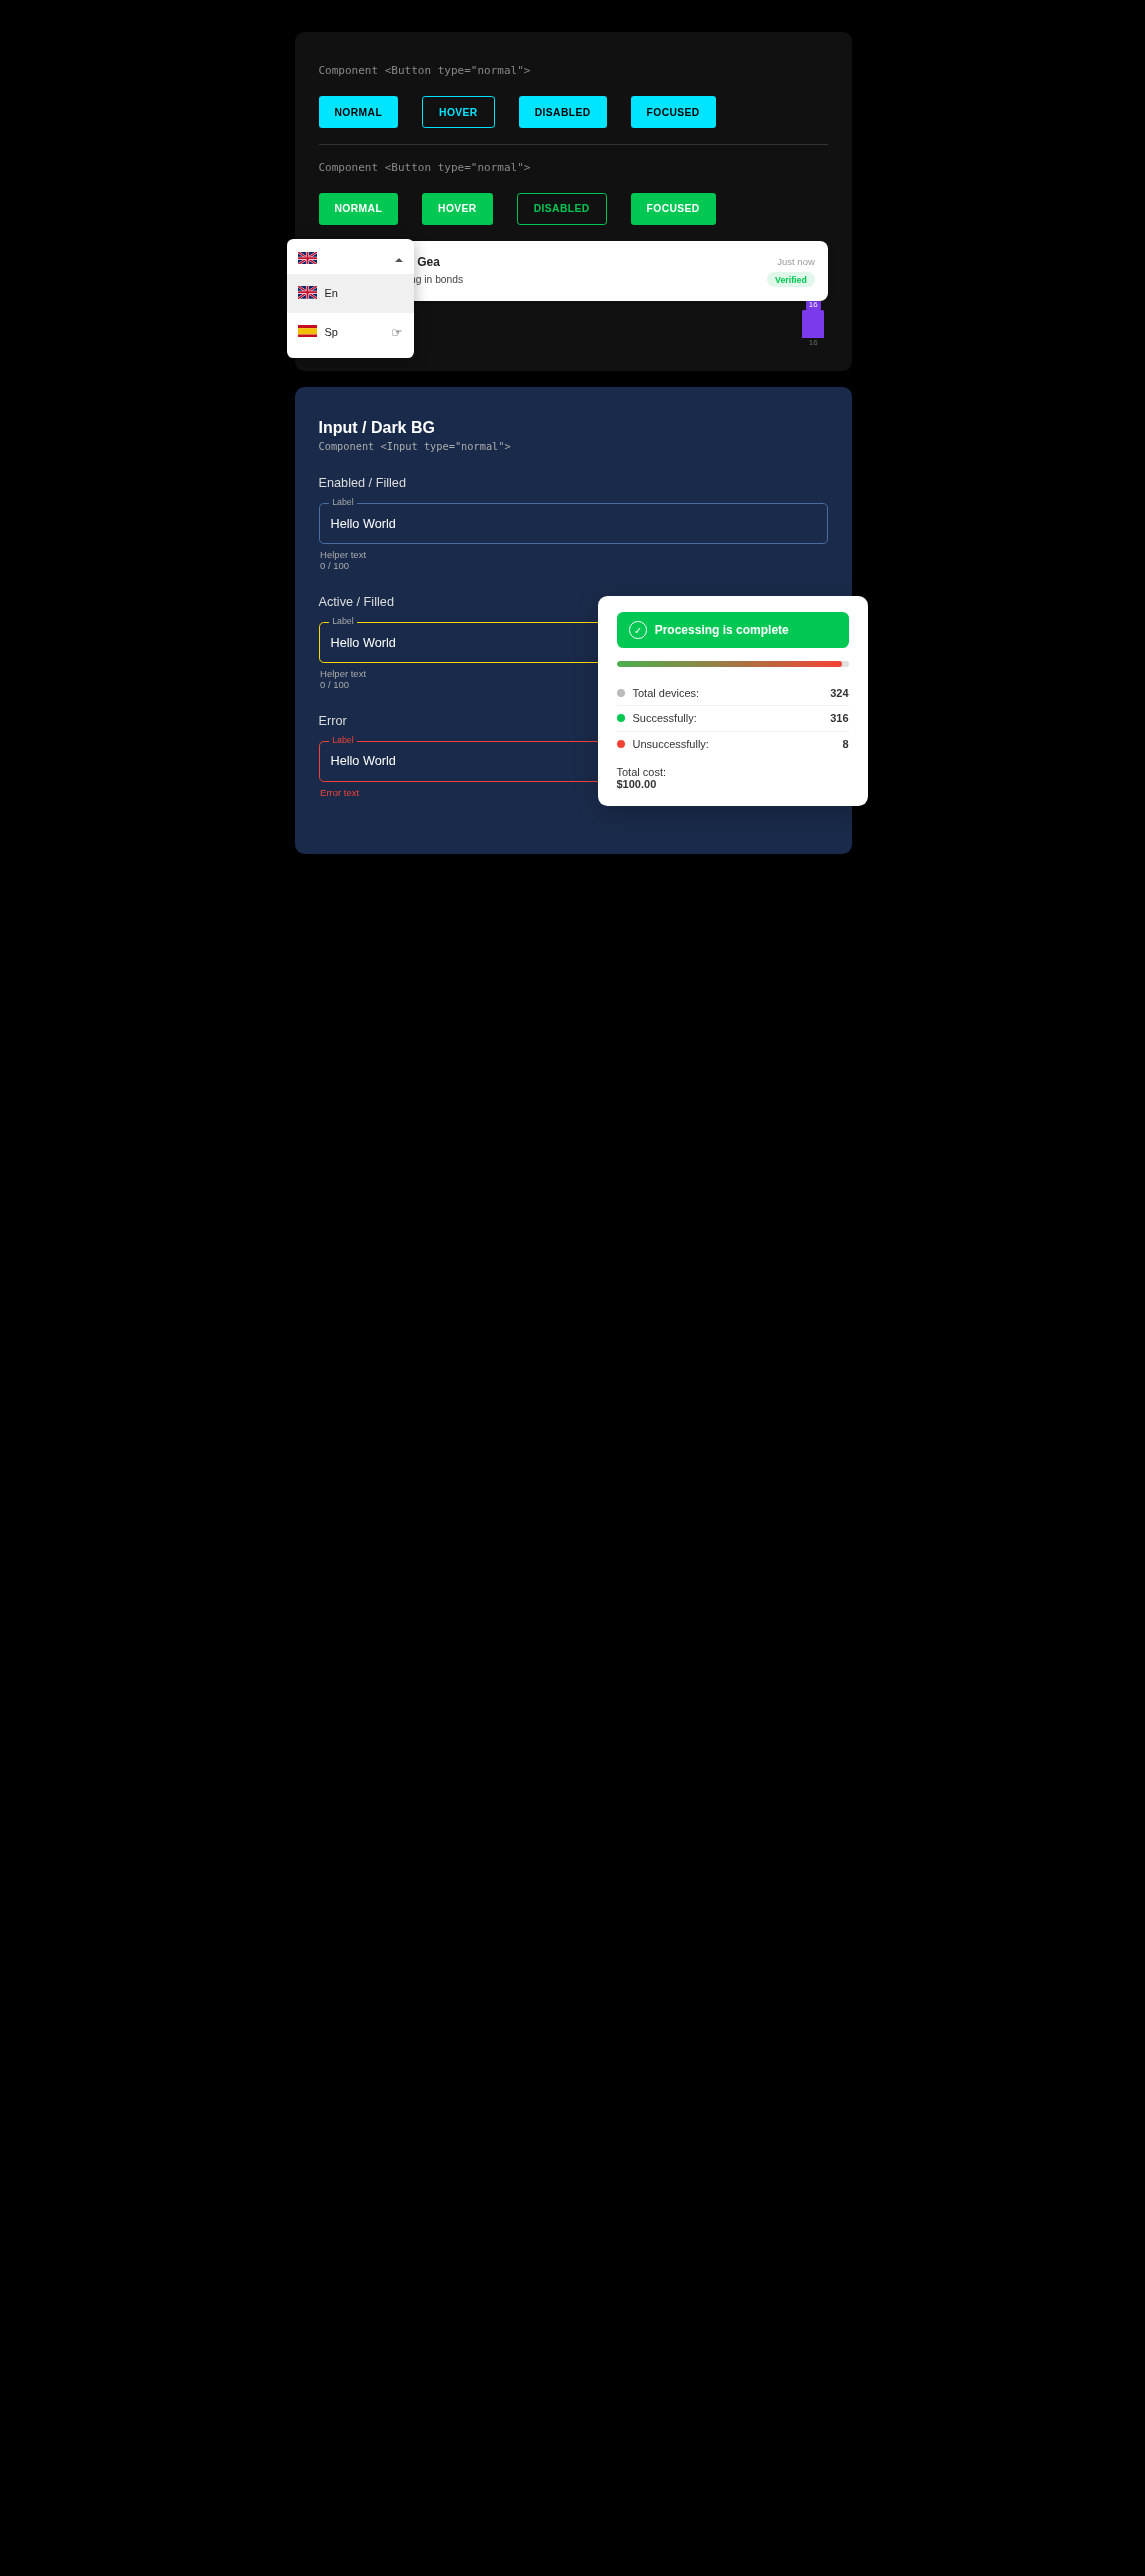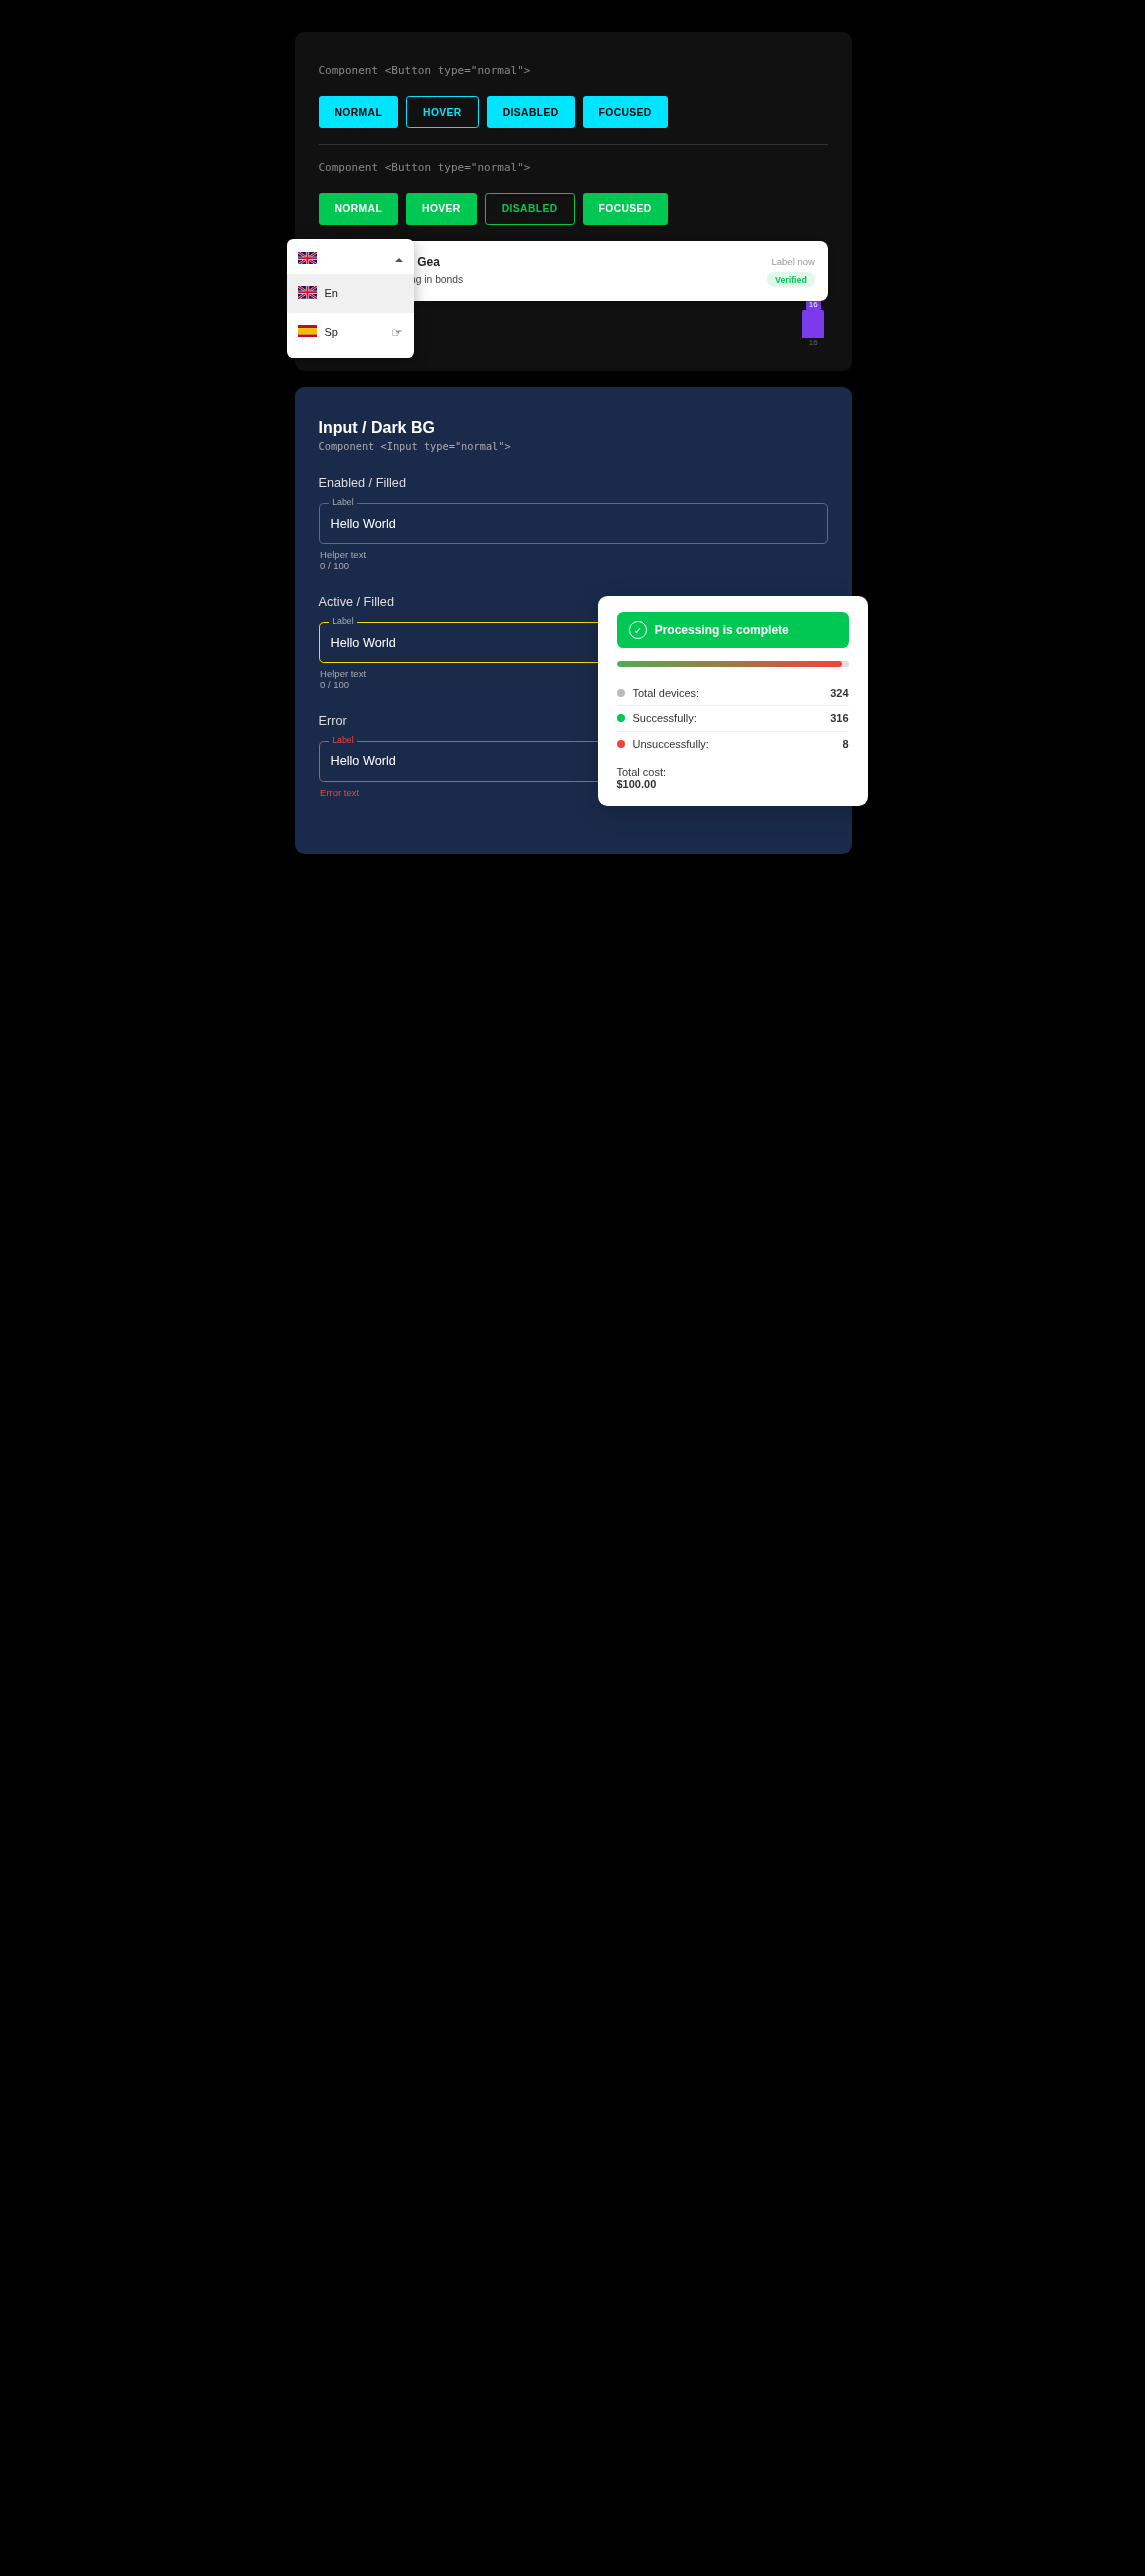--- a/index.html
+++ b/index.html
@@ -29,21 +29,21 @@
       position: relative;
     }
     .section-title {
       color: #888;
       font-size: 11px;
       margin-bottom: 19px;
       font-family: monospace;
     }
     .button-row {
       display: flex;
-      gap: 8px;
+      gap: 24px;
       margin-bottom: 16px;
     }
     .btn-cyan {
       background: #00e5ff;
       color: #000;
       border: none;
       border-radius: 3.2px;
       padding: 9.5px 16px;
       font-size: 10.3px;
       font-weight: bold;
@@ -419,21 +419,21 @@
               <ellipse cx="24" cy="42" rx="16" ry="12" fill="#8d6e5a"></ellipse>
             </svg>
           </div>
         </div>
         <div class="notif-content">
           <div class="notif-name-row">
             <div class="notif-name">
               <span class="arrow-up-icon">↑</span>
               <span>Lu Gea</span>
             </div>
-            <div class="notif-time">Label now</div>
+            <div class="notif-time">Just now</div>
           </div>
           <div class="notif-msg">
             <span>Investing in bonds</span>
             <span class="verified-badge">Verified</span>
           </div>
         </div>
       </div>
 
       <div style="display: flex; gap: 4.8px; margin-top: 6.4px; padding: 0 3.2px; background: #111; height: 40px; align-items: flex-end; justify-content: flex-start;">
         <div style="display:flex;flex-direction:column;align-items:center;">

